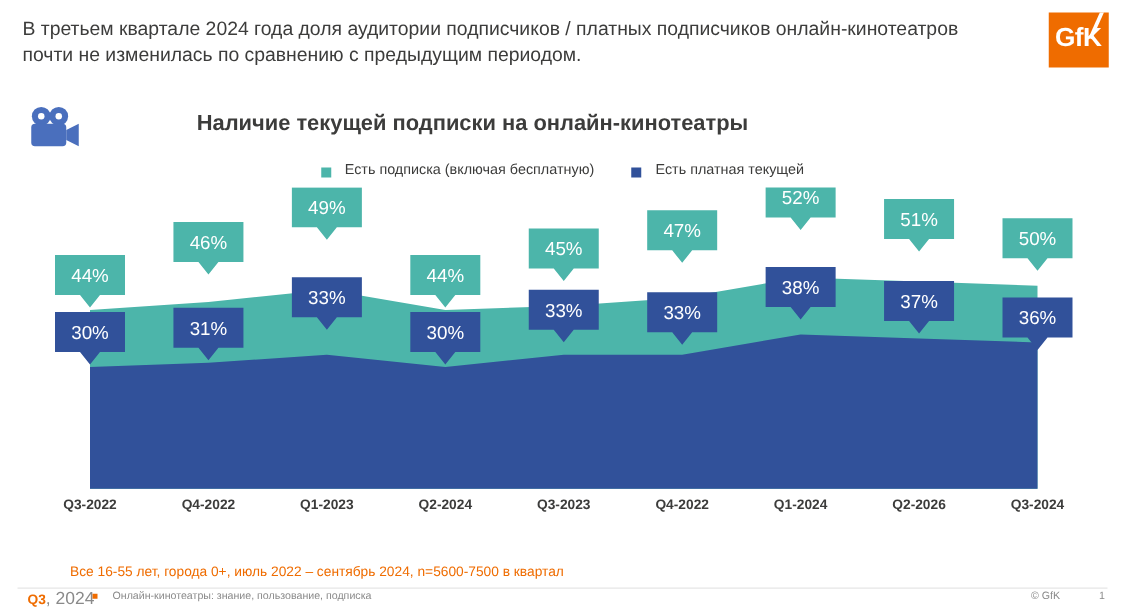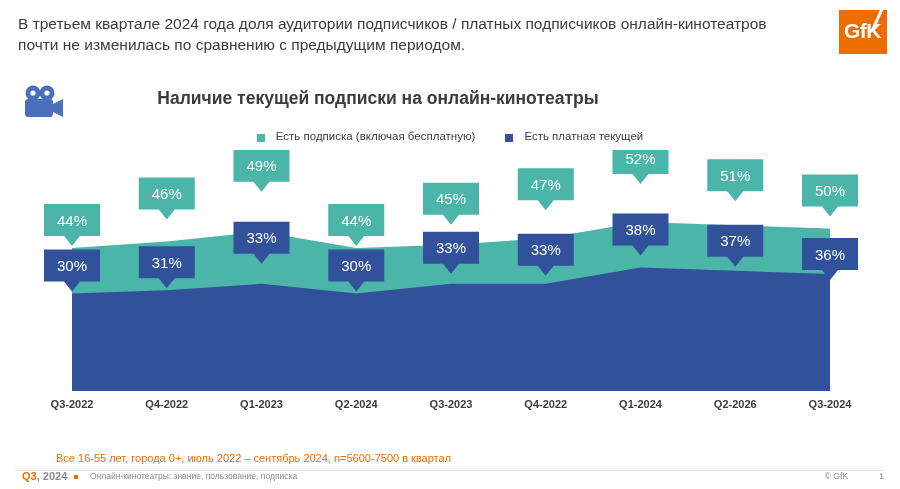--- a/index.html
+++ b/index.html
@@ -165,22 +165,22 @@
   }
   .footer-q {
     position: absolute;
     left: 22px;
     top: 2px;
     font-size: 11px;
     font-weight: 700;
     color: #ef6c00;
   }
   .footer-q .yr {
-    font-size: 11px;
-    font-weight: 700;
+    font-size: 14px;
+    font-weight: 400;
     color: #8a8a8a;
     margin-top: 20px;
   }
   .footer-bullet {
     position: absolute;
     left: 74px;
     top: 7px;
     width: 4px;
     height: 4px;
     background: #ef6c00;

